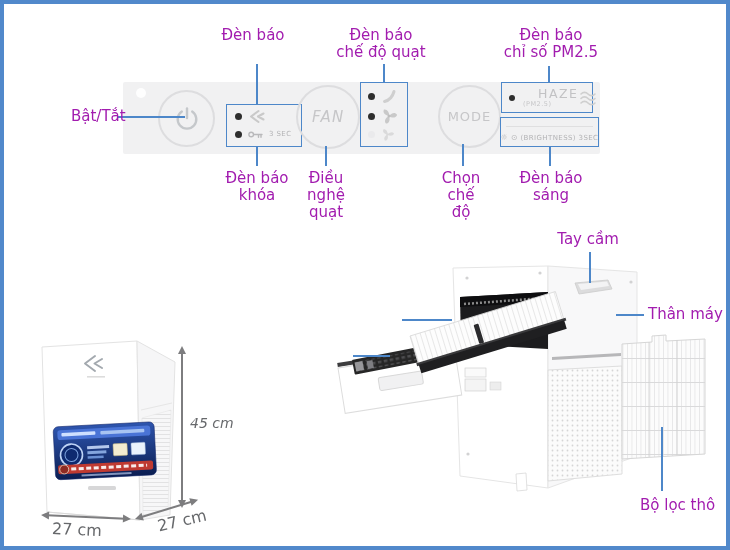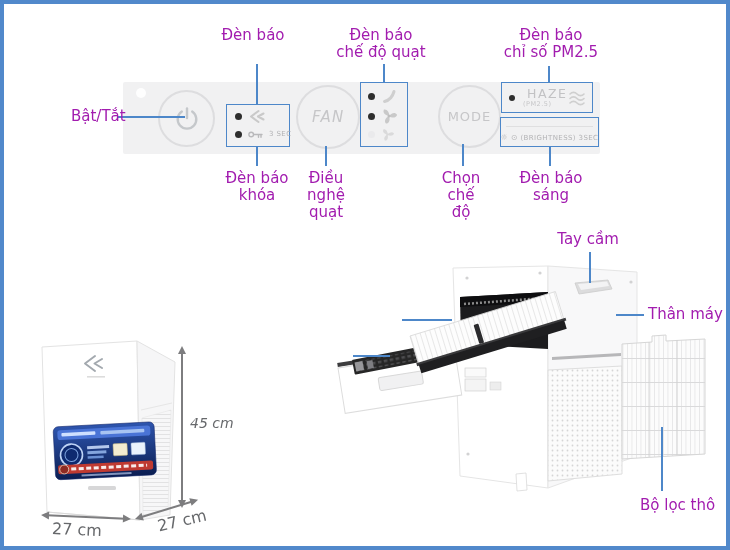--- a/index.html
+++ b/index.html
@@ -10,30 +10,30 @@
   }
   
   .panel-strip{position:absolute;left:123px;top:82px;width:477px;height:72px;background:#f1f1f2;border-radius:2px;}
   .panel-highlight{position:absolute;left:136px;top:88px;width:10px;height:10px;border-radius:50%;background:#ffffff;opacity:.9;}
   .round-btn{position:absolute;border:2px solid #dddddf;border-radius:50%;background:transparent;
     display:flex;align-items:center;justify-content:center;color:#c6c6c8;font-weight:500;}
   .btn-power{left:158px;top:90px;width:53px;height:53px;}
   .btn-fan{left:296px;top:85px;width:60px;height:60px;font-size:15px;letter-spacing:1px;font-style:italic;}
   .btn-mode{left:438px;top:85px;width:59px;height:59px;font-size:13px;letter-spacing:1px;}
   .bluebox{position:absolute;border:1.5px solid #4d87c9;box-sizing:border-box;}
-  .box-streamer{left:226px;top:104px;width:64px;height:43px;display:flex;flex-direction:column;justify-content:space-around;padding:2px 0 4px 8px;}
+  .box-streamer{left:226px;top:104px;width:76px;height:43px;display:flex;flex-direction:column;justify-content:space-around;padding:2px 0 4px 8px;}
   .box-fanmode{left:360px;top:82px;width:48px;height:65px;display:flex;flex-direction:column;justify-content:space-around;padding:3px 0 3px 7px;}
   .box-haze{left:501px;top:82px;width:92px;height:31px;display:flex;align-items:center;padding:0 7px;}
   .box-brightness{left:500px;top:117px;width:99px;height:30px;}
   .ind-row{display:flex;align-items:center;gap:6px;}
   .dot{width:7px;height:7px;border-radius:50%;background:#2e2e2e;flex:0 0 auto;}
   .dot.small{width:6px;height:6px;}
   .dot.off{background:#eaeaec;}
   .tiny-txt{font-size:7px;color:#b3b3b5;letter-spacing:.4px;white-space:nowrap;}
-  .haze-main{font-size:12.5px;color:#c2c2c4;letter-spacing:1.5px;line-height:12px;margin-left:12px;text-align:right;}
+  .haze-main{font-size:12.5px;color:#c2c2c4;letter-spacing:1.5px;line-height:12px;margin-left:23px;text-align:right;}
   .haze-sub{font-size:6.5px;color:#c6c6c8;letter-spacing:.5px;margin-left:8px;}
   .haze-waves{margin-left:auto;}
   .bright-line{position:absolute;left:5px;right:5px;top:8px;height:1px;background:#dfdfe0;}
   .bright-row{position:absolute;left:0;right:0;bottom:4px;display:flex;align-items:center;justify-content:center;gap:3px;}
   .glyph{font-size:8px;color:#b9b9bb;line-height:8px;}
   
   .vl{position:absolute;width:1.5px;background:#4d87c9;}
   .hl{position:absolute;height:1.5px;background:#4d87c9;}
   .lbl{position:absolute;font-size:15px;line-height:17px;color:#a21caf;text-align:center;white-space:nowrap;}
   .lbl.ctr{transform:translateX(-50%);}

